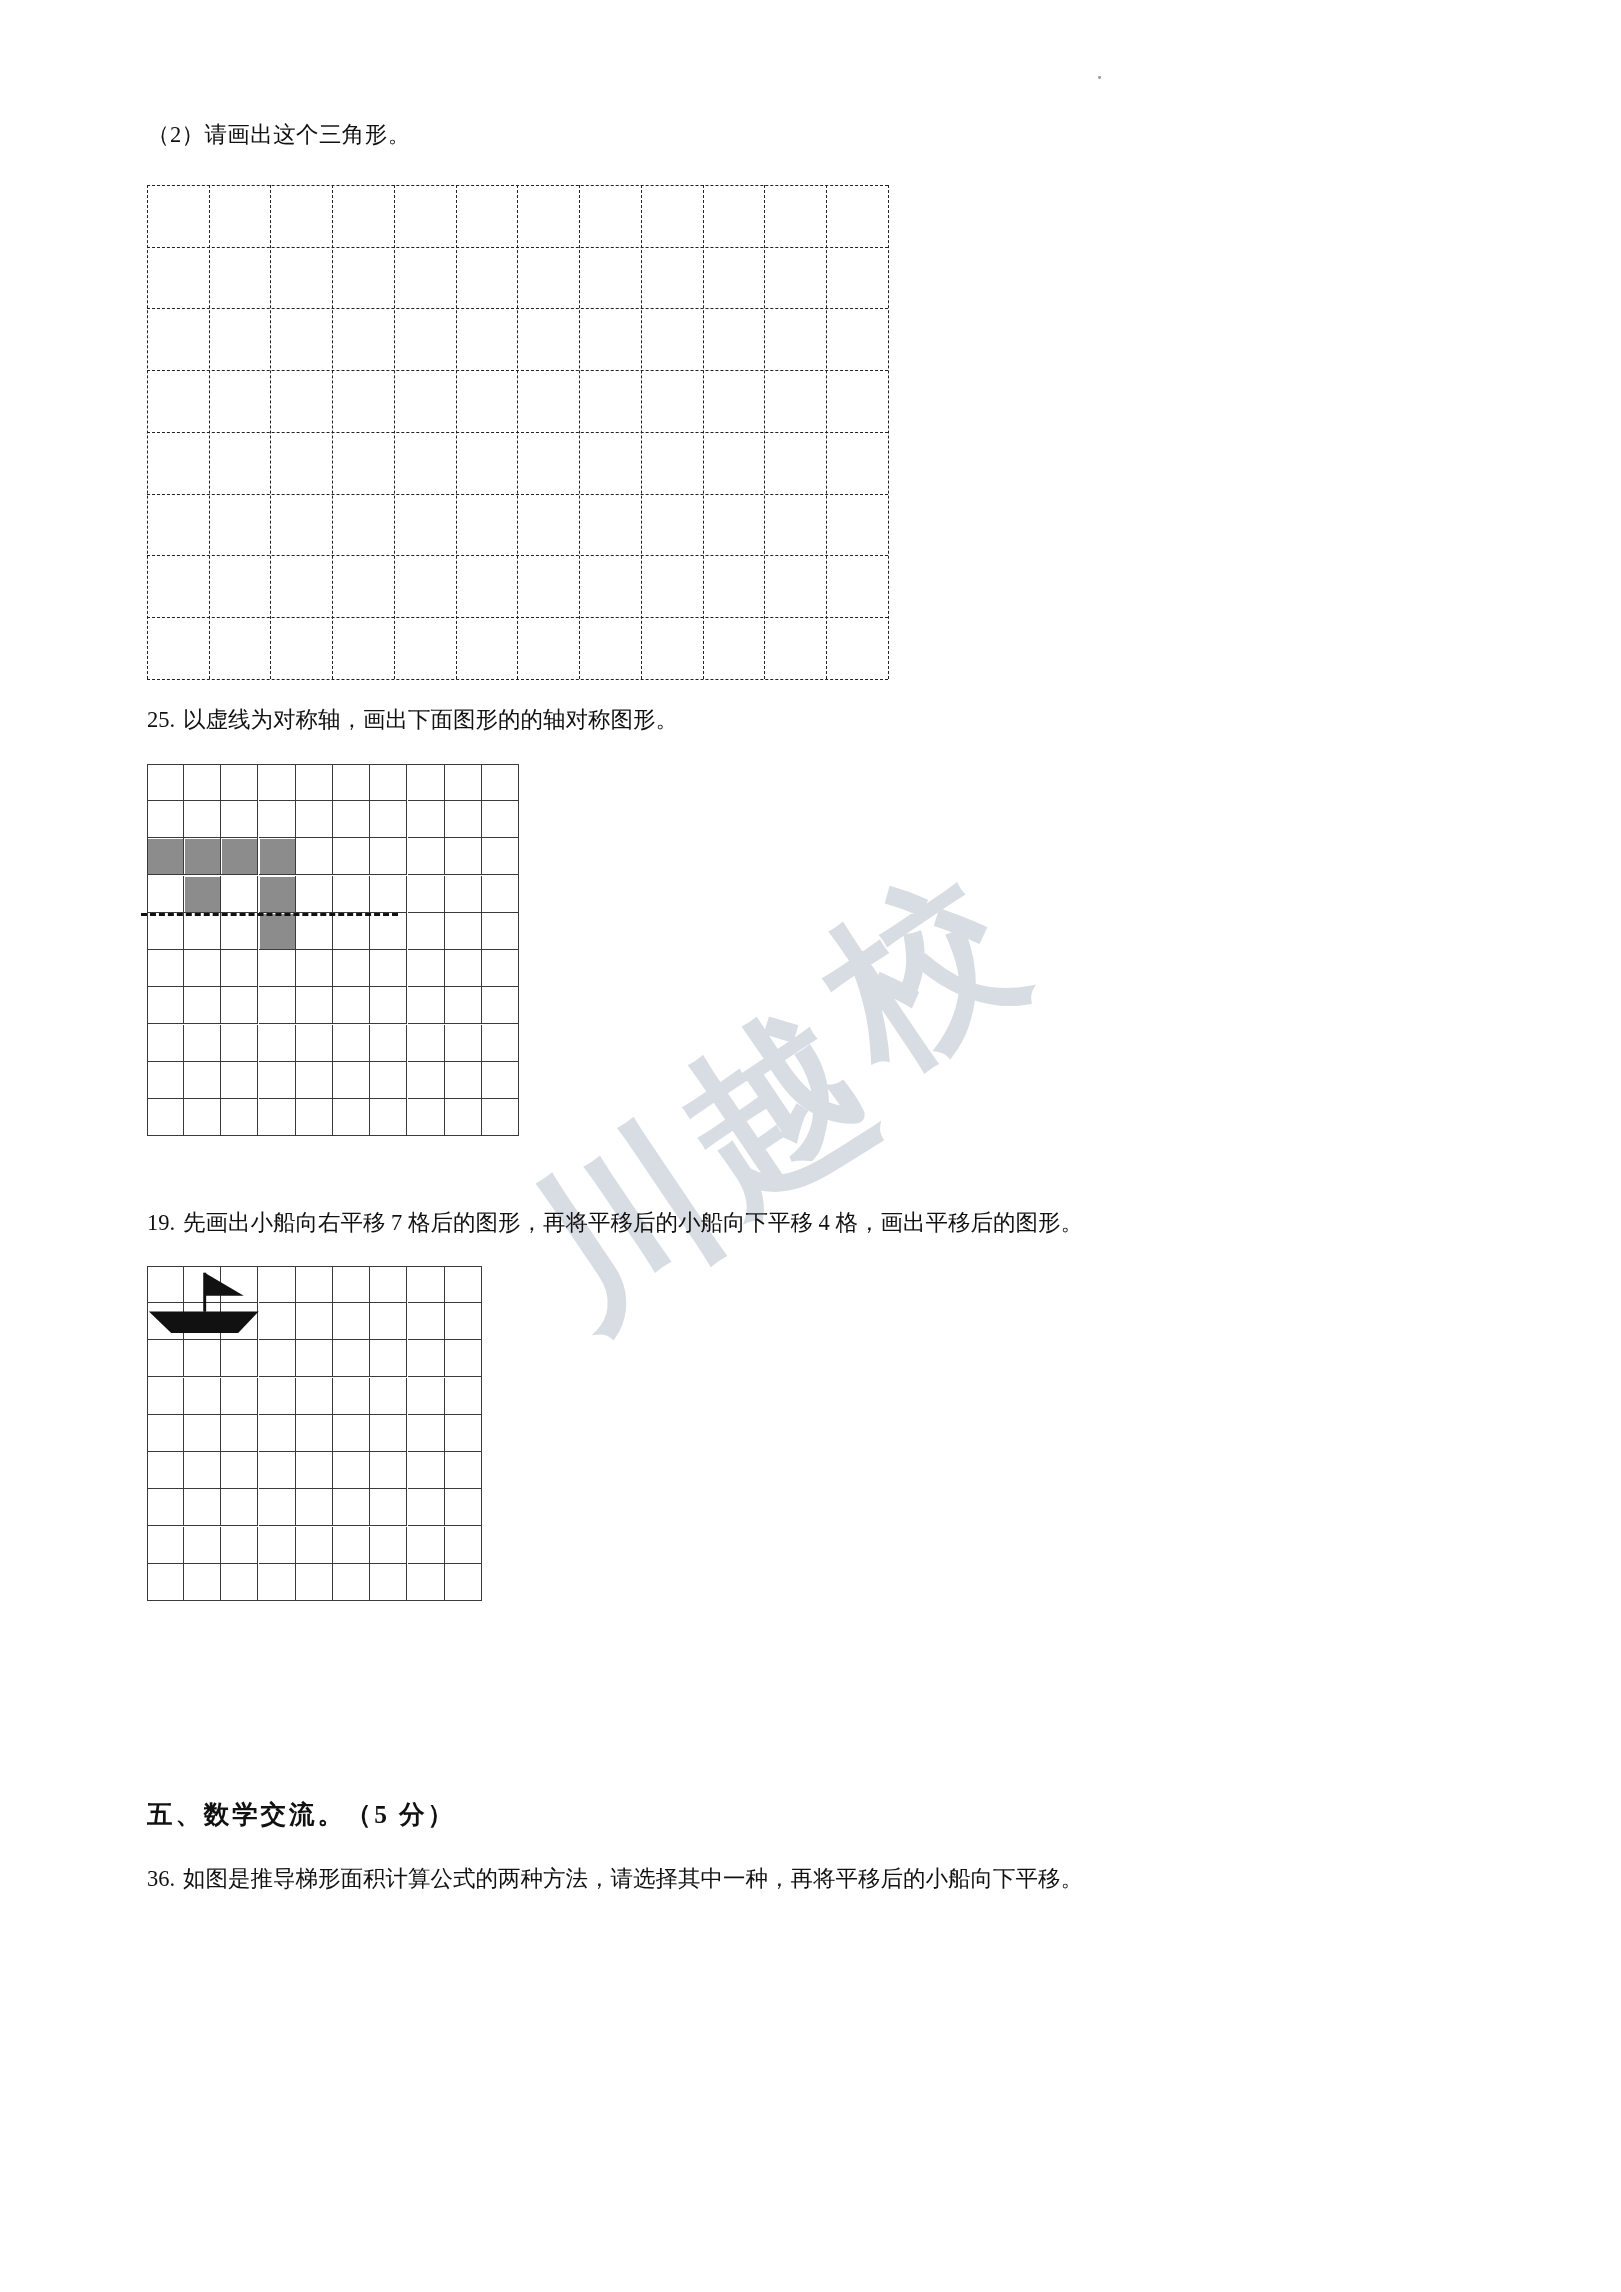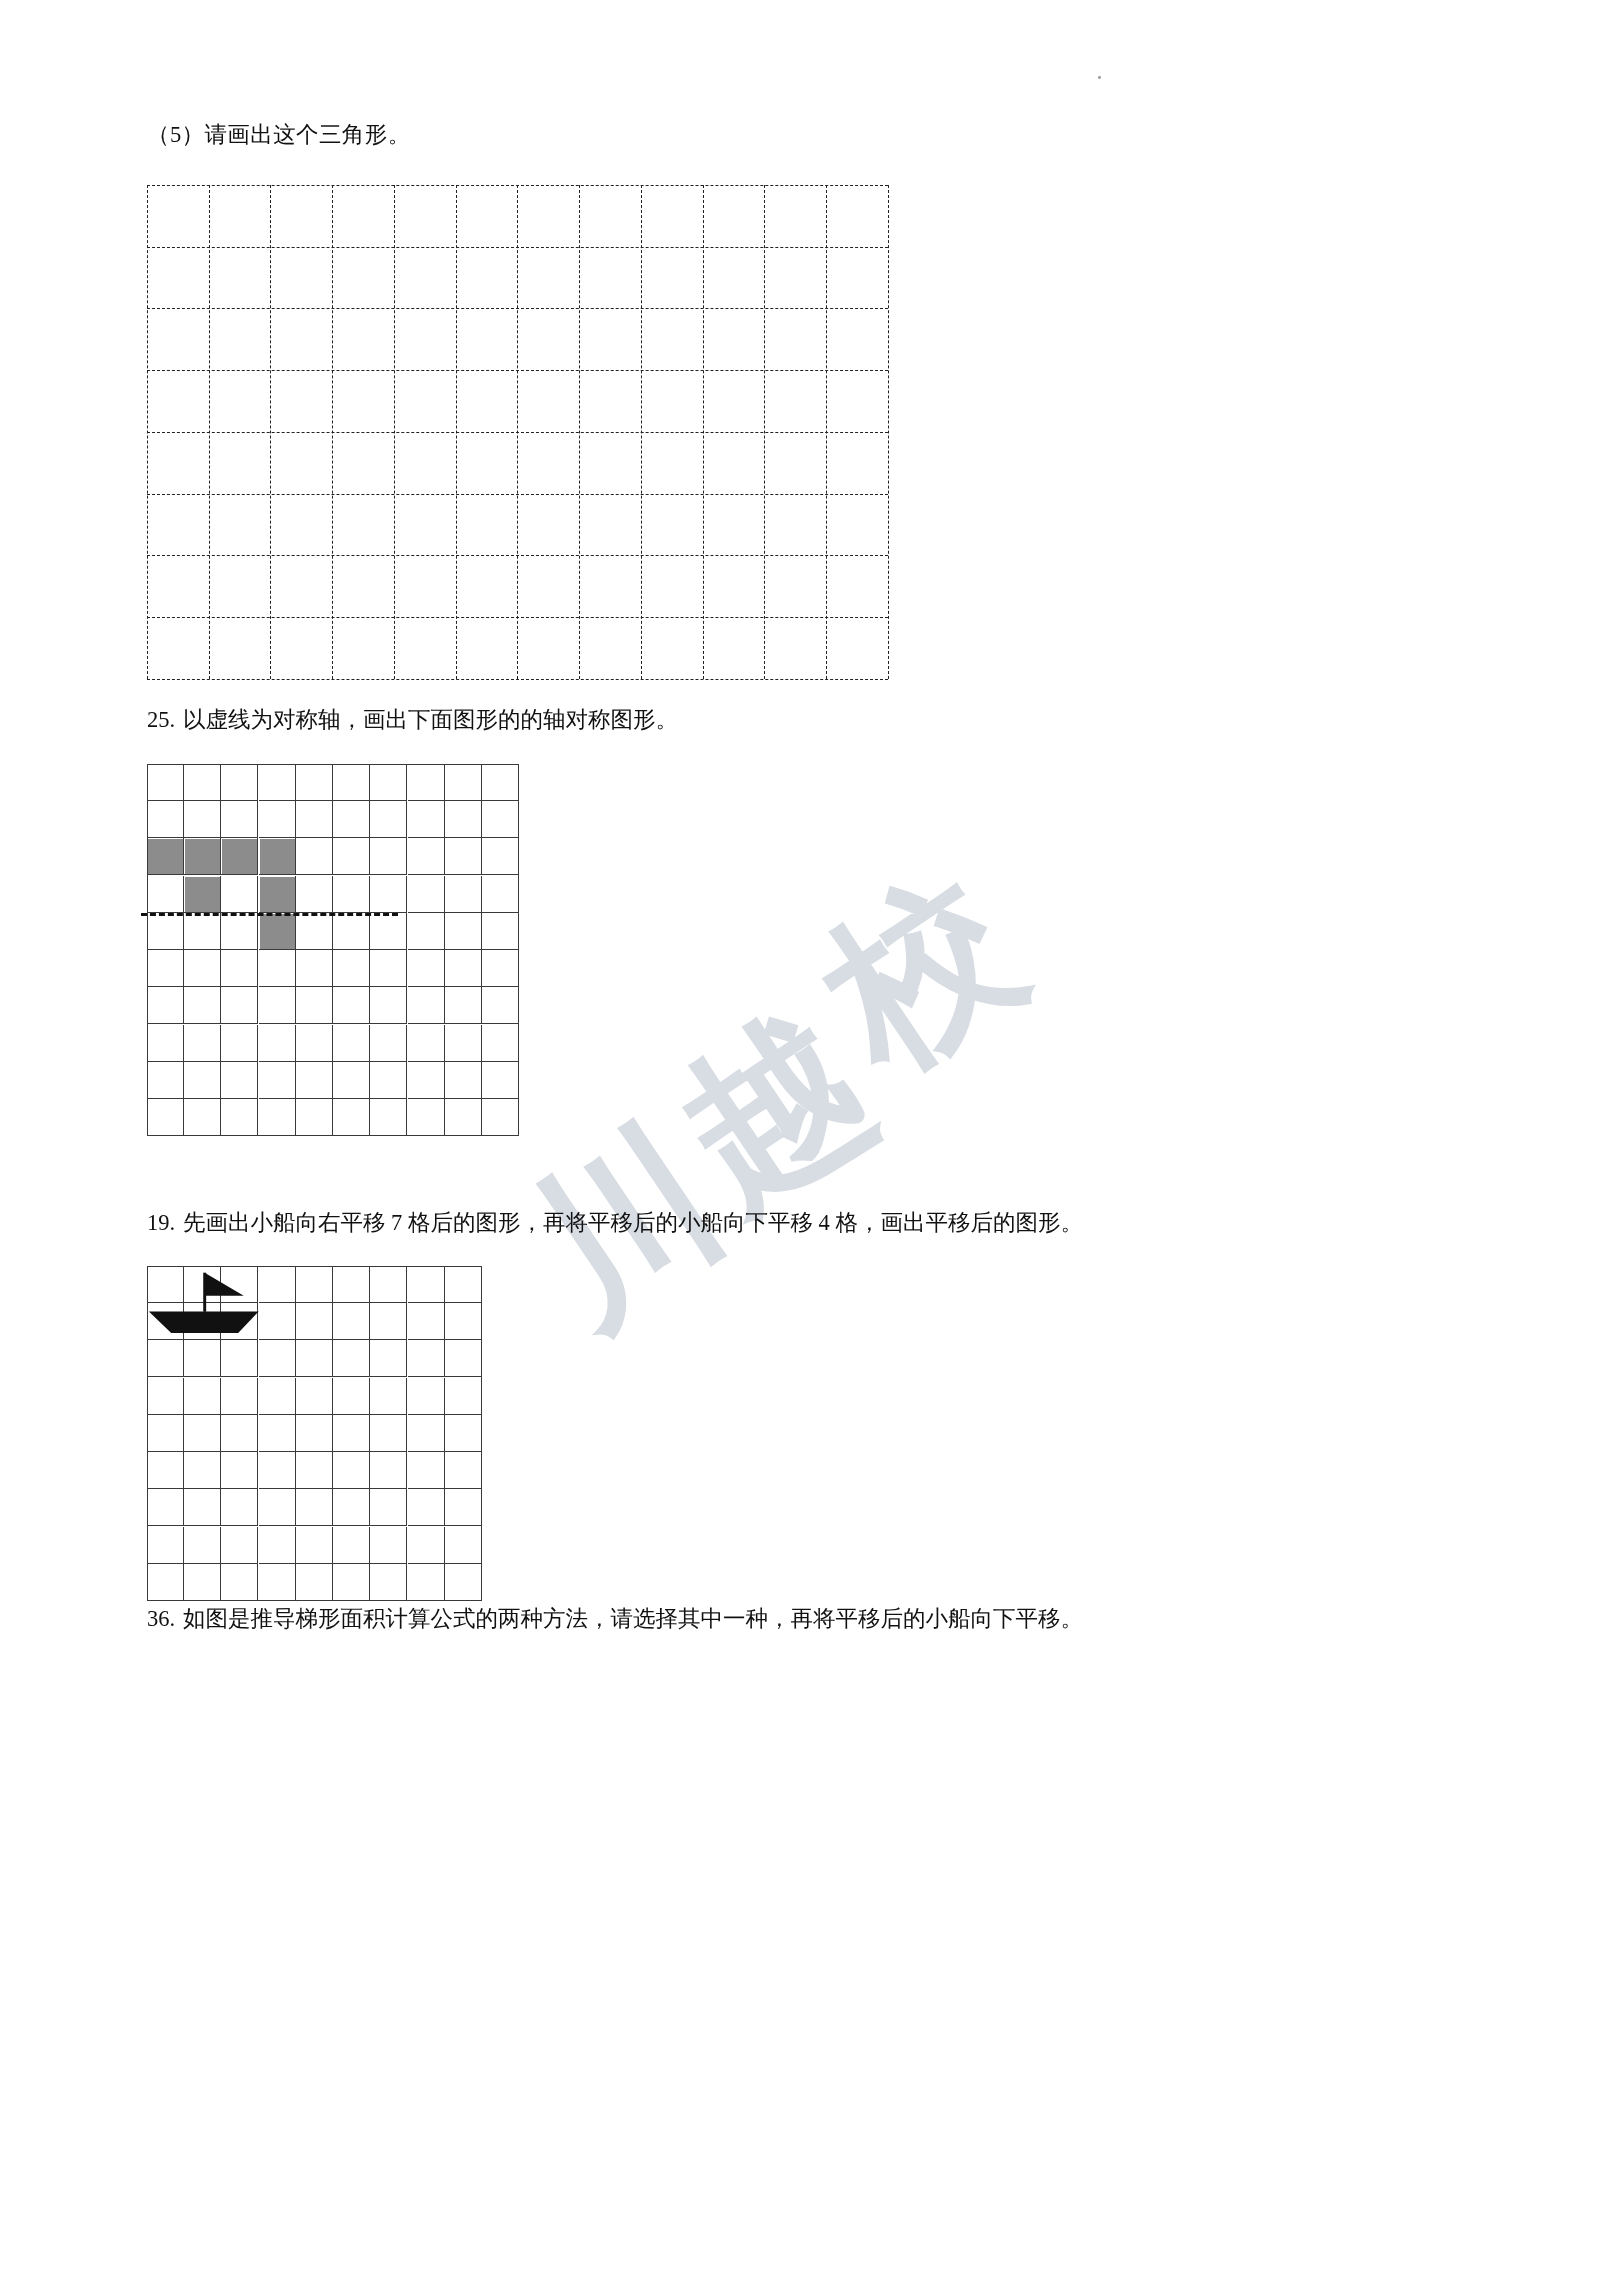--- a/index.html
+++ b/index.html
@@ -144,21 +144,21 @@
   <div class="tiny-dot"></div>
 
   <div class="watermark">
     <span class="wm1">川</span>
     <span class="wm2">越</span>
     <span class="wm3">校</span>
   </div>
 
   <div class="content">
 
-    <p class="line">（5）请画出这个三角形。</p>
+    <p class="line">（2）请画出这个三角形。</p>
 
 
     <div class="dashed-grid-wrap">
       <div class="dashed-grid" id="dashed-grid" style="width: 741px; height: 494px;">
           <div class="v" style="left: 0px;"></div>
           <div class="v" style="left: 62px;"></div>
           <div class="v" style="left: 123px;"></div>
           <div class="v" style="left: 185px;"></div>
           <div class="v" style="left: 247px;"></div>
           <div class="v" style="left: 309px;"></div>
@@ -385,18 +385,19 @@
           <div class="cell" style="left: 298px; top: 298px; width: 37px; height: 37px;"></div>
           <div class="frame"></div>
           <svg width="335" height="335" style="position:absolute;left:0;top:0;" viewBox="0 0 342 342">
             <polygon points="58.9,6.84 98.8,30.4 58.9,30.4" fill="#111"></polygon>
             <rect x="57.4" y="6.84" width="3" height="39.9" fill="#111"></rect>
             <polygon points="1.9000000000000001,46.36 114,46.36 93.10000000000001,68.4 24.7,68.4" fill="#111"></polygon>
           </svg>
         </div>
     </div>
 
+    <p class="sec-head-big" style="margin: 196px 0 29px 0;">五、数学交流。（5 分）</p>
 
     <p class="q"><span class="num">36.</span><span>如图是推导梯形面积计算公式的两种方法，请选择其中一种，再将平移后的小船向下平移。</span></p>
 
   </div>
 </div>
 
 
 </body></html>

